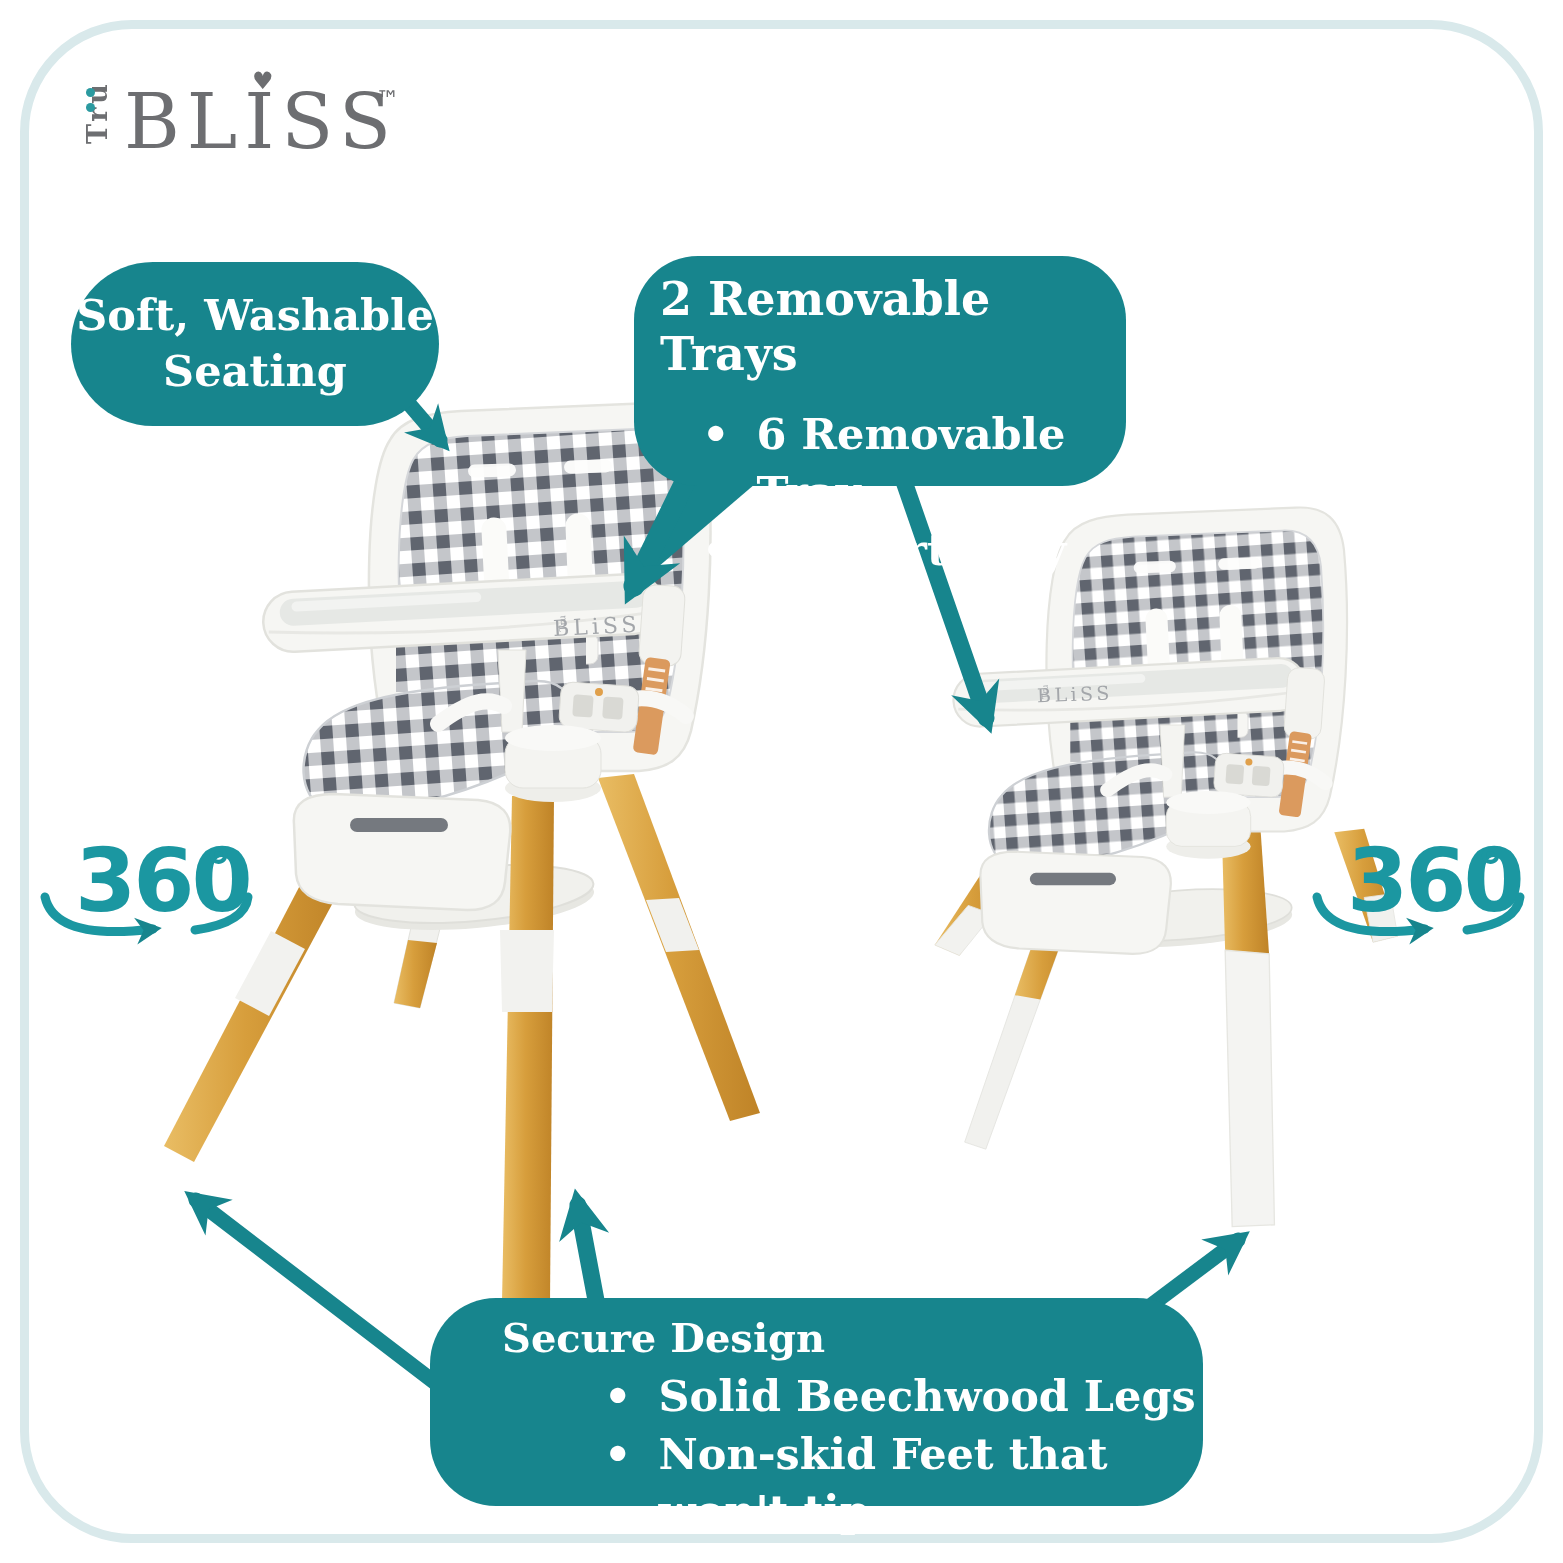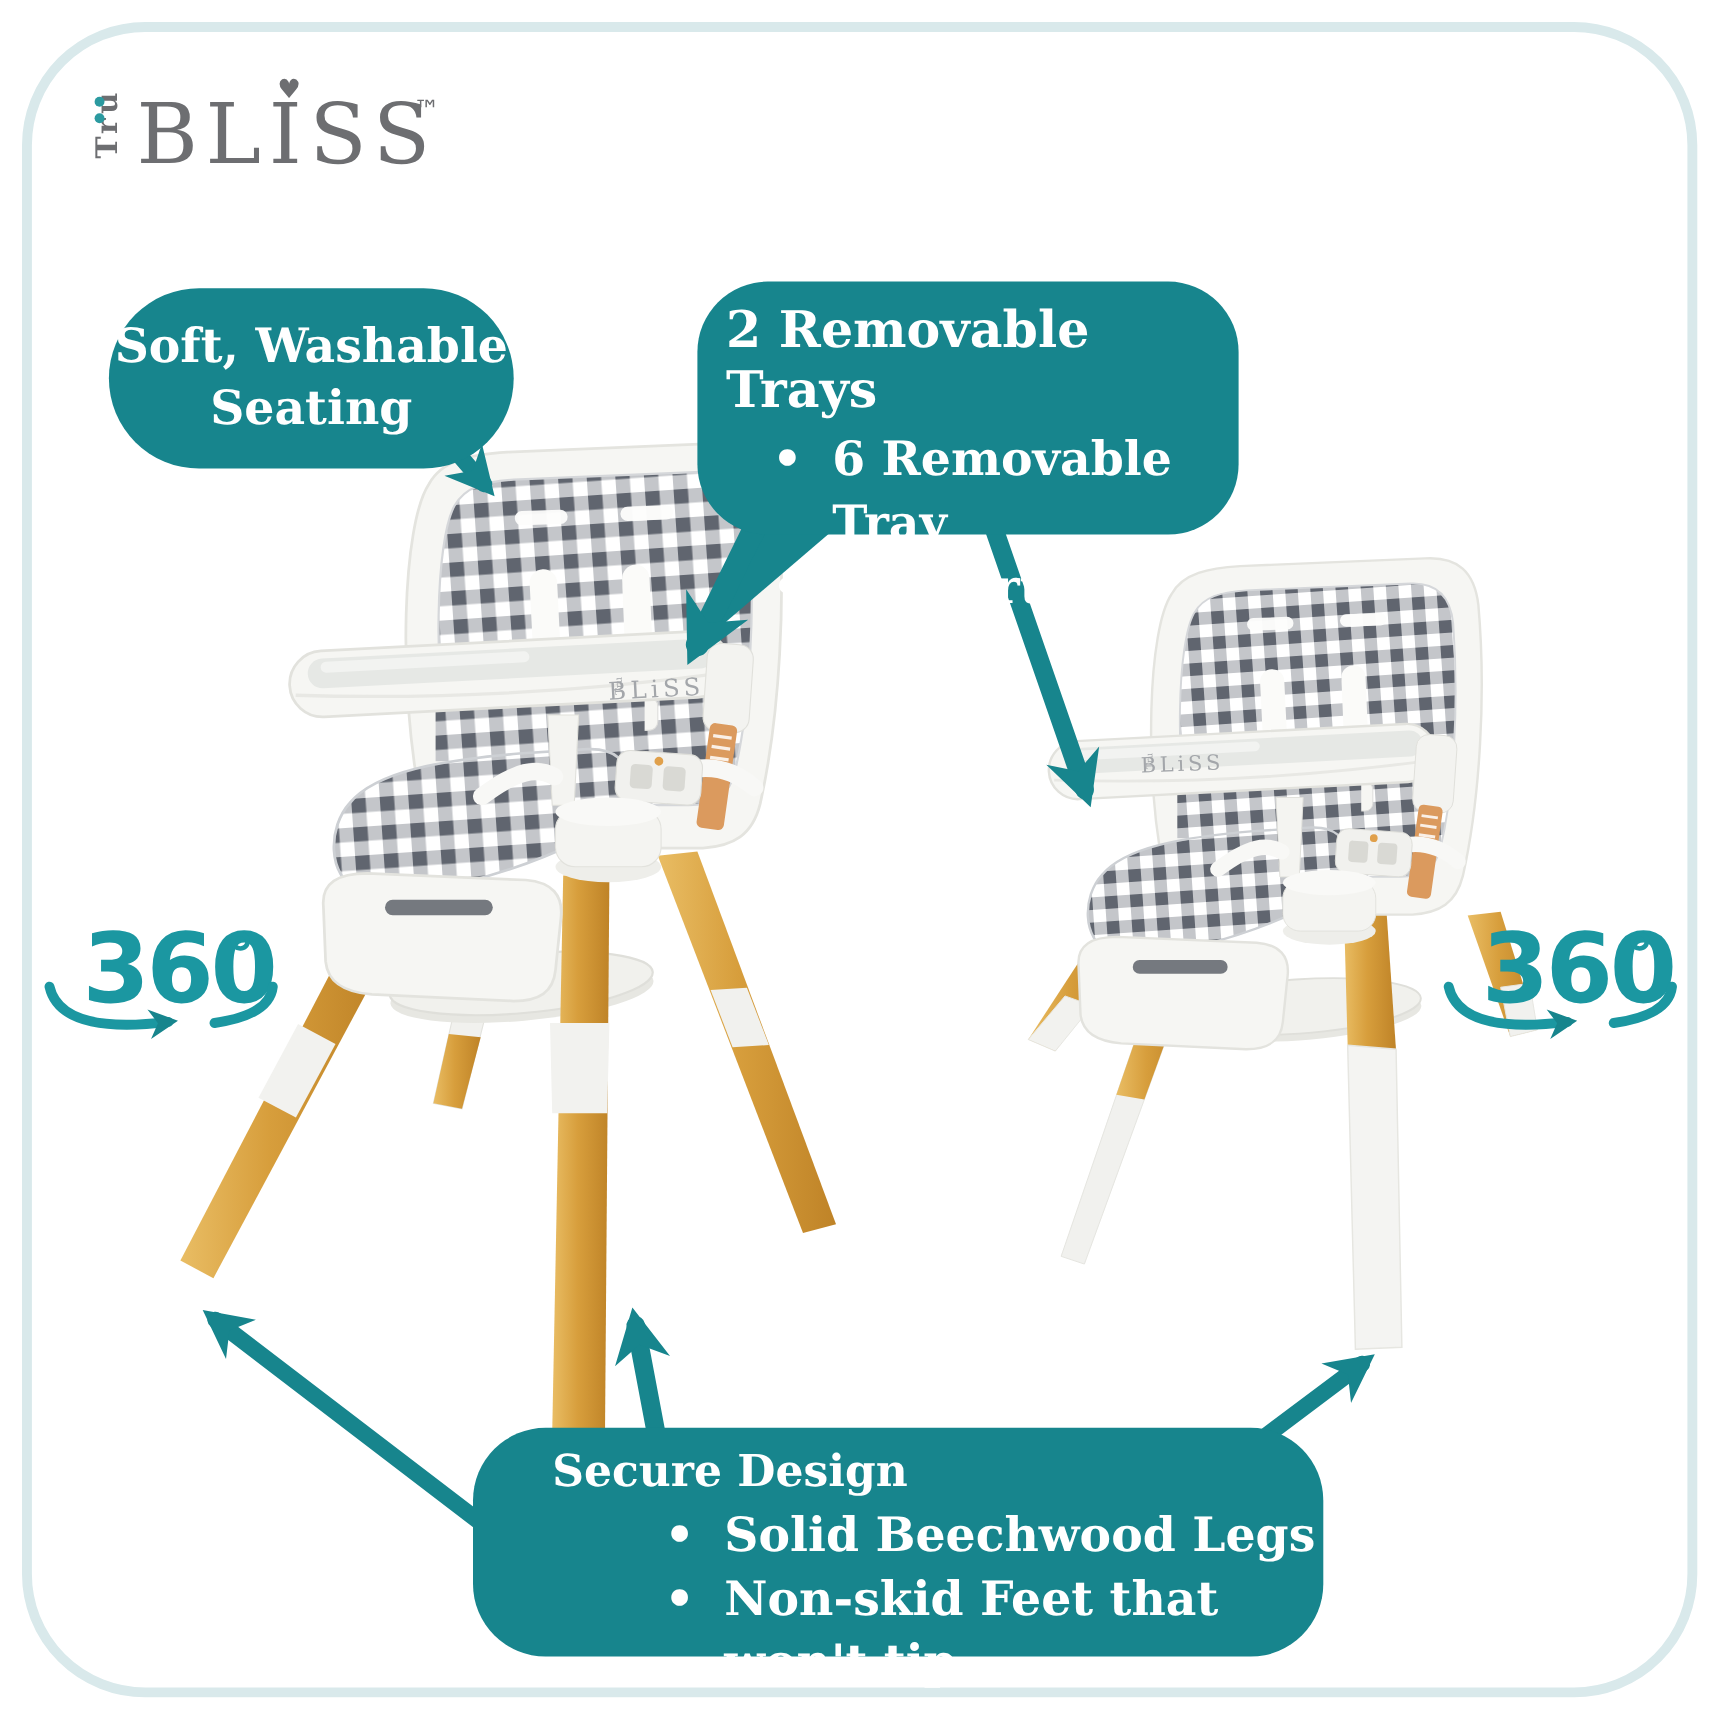--- a/index.html
+++ b/index.html
@@ -16,25 +16,25 @@
   .logo-main{position:absolute;left:44px;top:16px;font-size:76px;font-weight:normal;color:#6d6e71;letter-spacing:7px;line-height:1;}
   .iheart{position:relative;display:inline-block;}
   .heart{position:absolute;left:50%;top:-15px;transform:translateX(-50%);font-size:24px;letter-spacing:0;color:#6d6e71;}
   .logo-tm{position:absolute;left:296px;top:18px;font-size:24px;color:#6d6e71;font-family:"DejaVu Sans","Liberation Sans",sans-serif;}
 
   
   .scene{position:absolute;left:0;top:0;width:1563px;height:1563px;}
 
   
   .callout{position:absolute;background:#17858d;color:#ffffff;font-weight:bold;box-sizing:border-box;}
-  .co1{left:99px;top:262px;width:368px;height:164px;border-radius:84px;
+  .co1{left:71px;top:262px;width:368px;height:164px;border-radius:84px;
        display:flex;flex-direction:column;align-items:center;justify-content:center;
        font-size:43px;line-height:1.3;text-align:center;}
   .co2{left:634px;top:256px;width:492px;height:230px;border-radius:64px;padding:16px 0 0 26px;}
-  .co2 .title{font-size:46px;line-height:1.2;margin-bottom:8px;}
+  .co2 .title{font-size:46px;line-height:1.2;margin-bottom:24px;}
   .co3{left:430px;top:1298px;width:773px;height:208px;border-radius:66px;padding:16px 0 0 72px;}
   .co3 .title{font-size:40px;line-height:1.2;margin-bottom:6px;}
   .b-row{display:flex;align-items:baseline;font-size:43px;line-height:1.34;}
   .co2 .b-row{padding-left:42px;}
   .co3 .b-row{padding-left:102px;}
   .b-dot{margin-right:27px;}
 </style>
 </head>
 <body>
 

